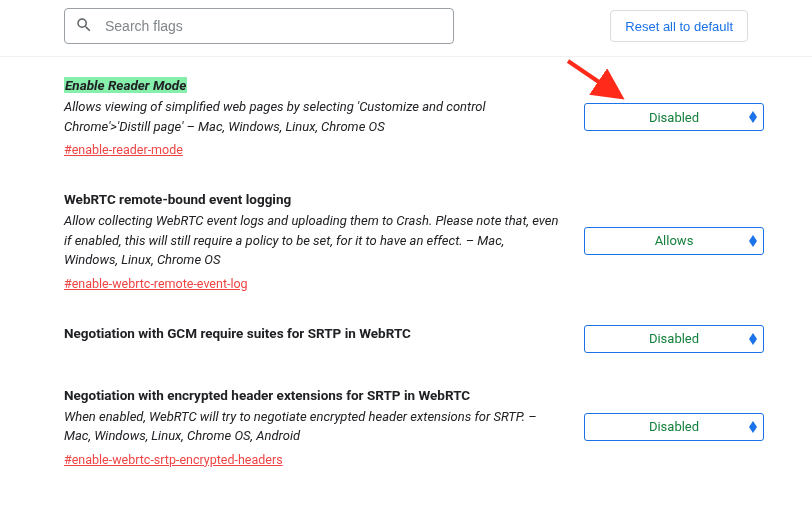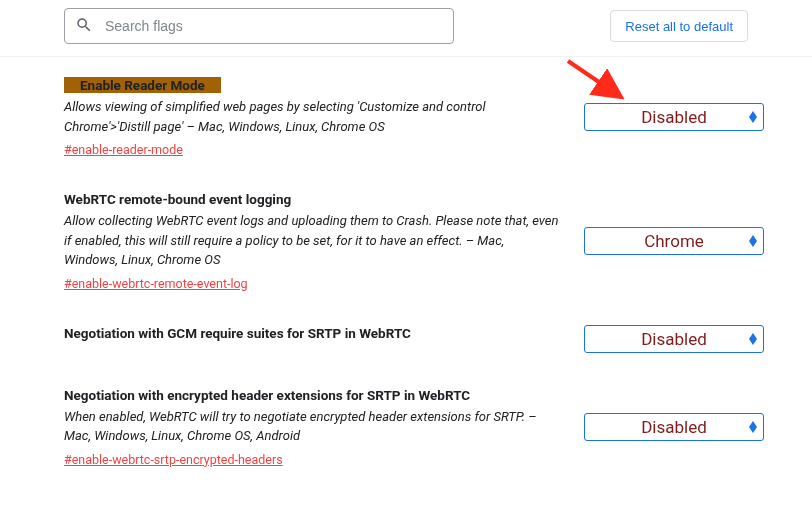--- a/index.html
+++ b/index.html
@@ -65,22 +65,23 @@
     position: relative;
   }
   .flag-left { flex: 1; padding-right: 24px; max-width: 548px; }
   .flag-title {
     font-weight: 700;
     font-size: 13.5px;
     margin-bottom: 4px;
     display: inline-block;
   }
   .flag-title.highlight {
-    background: #a16207;
-    padding: 0 16px;
+    background: #86efac;
+    padding: 0 1px;
+    font-style: italic;
   }
   .flag-desc {
     font-size: 13px;
     line-height: 1.5;
     color: #202124;
     margin-bottom: 6px;
     font-style: italic;
   }
   .flag-hash {
     font-size: 12.5px;
@@ -95,22 +96,22 @@
     display: flex;
     align-items: center;
     justify-content: flex-end;
   }
   .select {
     width: 180px;
     height: 28px;
     border: 1px solid #1a73e8;
     border-radius: 3px;
     background: #fff;
-    color: #7f1d1d;
-    font-size: 17px;
+    color: #15803d;
+    font-size: 13px;
     display: flex;
     align-items: center;
     justify-content: center;
     position: relative;
     cursor: pointer;
   }
   .select .caret {
     position: absolute;
     right: 6px;
     top: 50%;
@@ -178,21 +179,21 @@
   </div>
 
   <div class="flag">
     <div class="flag-left">
       <span class="flag-title">WebRTC remote-bound event logging</span>
       <div class="flag-desc">Allow collecting WebRTC event logs and uploading them to Crash. Please note that, even if enabled, this will still require a policy to be set, for it to have an effect. – Mac, Windows, Linux, Chrome OS</div>
       <a class="flag-hash">#enable-webrtc-remote-event-log</a>
     </div>
     <div class="flag-right">
       <div class="select">
-        <span>Chrome</span>
+        <span>Allows</span>
         <span class="caret">
           <svg viewBox="0 0 8 6">
               <path d="M4 0 L8 6 L0 6 Z"></path>
             </svg>
           <svg viewBox="0 0 8 6">
               <path d="M0 0 L8 0 L4 6 Z"></path>
             </svg>
         </span>
       </div>
     </div>

